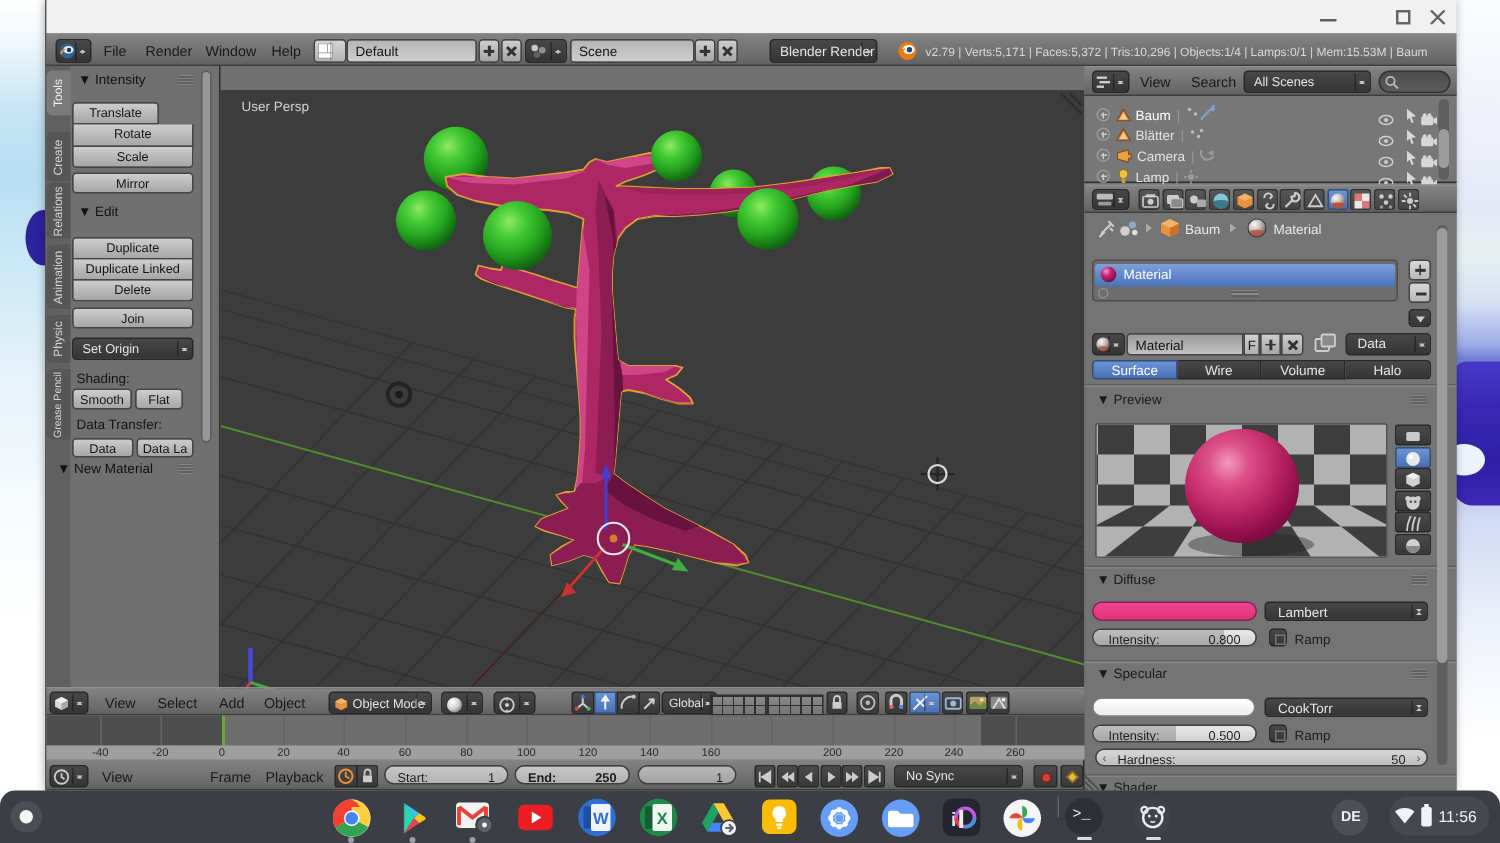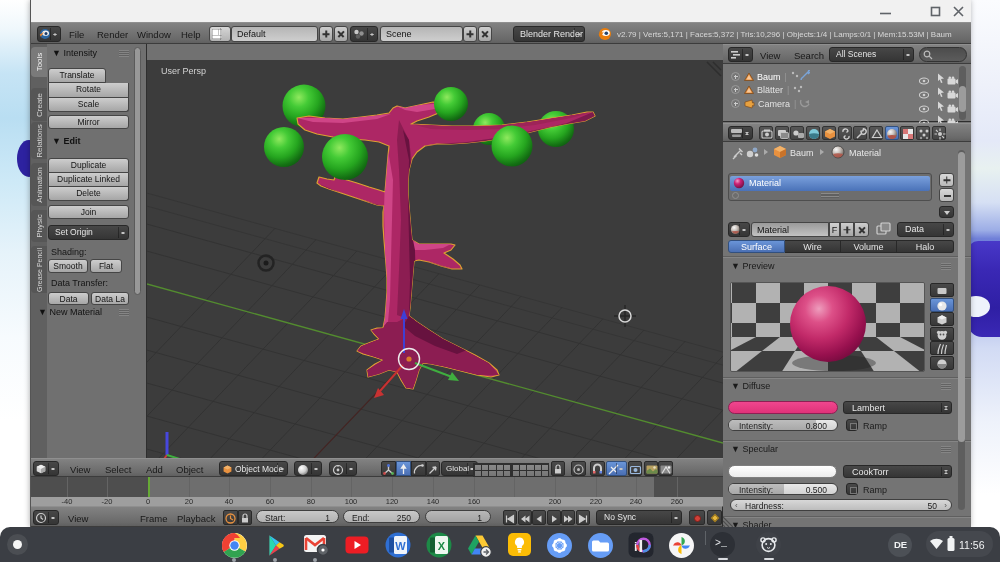--- a/index.html
+++ b/index.html
@@ -158,21 +158,21 @@
         </div>
       <div class="tab" style="top:202px;height:47px;">
           <span style="font-size:7px;">Grease Pencil</span>
         </div>
       <div class="phdr" style="left:21px;top:4px;">▼ Intensity</div>
       <div class="grip" style="left:88px;top:6px;"></div>
       <div class="lbtn bt" style="left:17px;top:24px;width:58px;height:15px;border-radius:3px 3px 0 0;">Translate</div>
       <div class="lbtn bt" style="left:17px;top:39px;width:81px;height:15px;border-radius:0;border-top:0;">Rotate</div>
       <div class="lbtn bt" style="left:17px;top:54px;width:81px;height:14px;border-radius:0 0 3px 3px;border-top:0;">Scale</div>
       <div class="lbtn bt" style="left:17px;top:71px;width:81px;height:14px;">Mirror</div>
-      <div class="phdr" style="left:21px;top:92px;font-weight:bold;">▼ Edit</div>
+      <div class="phdr" style="left:21px;top:92px;">▼ Edit</div>
       <div class="lbtn bt" style="left:17px;top:114px;width:81px;height:15px;border-radius:3px 3px 0 0;">Duplicate</div>
       <div class="lbtn bt" style="left:17px;top:129px;width:81px;height:14px;border-radius:0;border-top:0;">Duplicate Linked</div>
       <div class="lbtn bt" style="left:17px;top:143px;width:81px;height:14px;border-radius:0 0 3px 3px;border-top:0;">Delete</div>
       <div class="lbtn bt" style="left:17px;top:161px;width:81px;height:14px;">Join</div>
       <div class="dbtn bt" style="left:17px;top:181px;width:81px;height:15px;color:#e6e6e6;text-align:left;padding-left:6px;">Set Origin<div class="spin"></div></div>
       <div class="plabel" style="left:20px;top:203px;">Shading:</div>
       <div class="lbtn bt" style="left:17px;top:215px;width:40px;height:14px;">Smooth</div>
       <div class="lbtn bt" style="left:59px;top:215px;width:32px;height:14px;">Flat</div>
       <div class="plabel" style="left:20px;top:234px;">Data Transfer:</div>
       <div class="lbtn bt" style="left:17px;top:248px;width:41px;height:13px;">Data</div>
@@ -308,20 +308,30 @@
             </svg><span class="onm">Blätter</span><span class="osep">|</span><svg width="12" height="10" viewBox="0 0 12 10">
               <circle cx="3" cy="3" r="1.2" fill="#bbb"></circle>
               <circle cx="7" cy="6" r="1.2" fill="#bbb"></circle>
               <circle cx="9" cy="2" r="1.2" fill="#bbb"></circle>
             </svg></div>
         <div class="orow" style="top:54px;"><span class="oplus"></span><svg class="oic" width="11" height="10" viewBox="0 0 11 10">
               <path d="M1 3 L8 1 L8.5 4 L10 3.5 L10 7 L8.5 6.5 L8 9 L1 7 Z" fill="#e8a13f" stroke="#7c4a1d" stroke-width="0.7"></path>
             </svg><span class="onm">Camera</span><span class="osep">|</span><svg width="12" height="11" viewBox="0 0 12 11">
               <path d="M2 2 A4 4 0 1 0 10 6" fill="none" stroke="#999" stroke-width="1.4"></path>
               <path d="M10 2 L10 6 L6 4 Z" fill="#999"></path>
+            </svg></div>
+        <div class="orow" style="top:68px;"><span class="oplus"></span><svg class="oic" width="10" height="11" viewBox="0 0 10 11">
+              <circle cx="5" cy="4" r="3" fill="#f0c040" stroke="#8a6a20" stroke-width="0.8"></circle>
+              <rect x="3.8" y="7" width="2.4" height="3" fill="#caa23a"></rect>
+            </svg><span class="onm">Lamp</span><span class="osep">|</span><svg width="12" height="10" viewBox="0 0 12 10">
+              <circle cx="5" cy="5" r="2" fill="#aaa" opacity="0.7"></circle>
+              <line x1="5" y1="0.5" x2="5" y2="2" stroke="#aaa"></line>
+              <line x1="5" y1="8" x2="5" y2="9.5" stroke="#aaa"></line>
+              <line x1="0.5" y1="5" x2="2" y2="5" stroke="#aaa"></line>
+              <line x1="8" y1="5" x2="9.5" y2="5" stroke="#aaa"></line>
             </svg></div>
         <div class="abs" style="left:196px;top:27px;"><svg width="10" height="8" viewBox="0 0 10 7">
               <ellipse cx="5" cy="3.5" rx="4.6" ry="3" fill="none" stroke="#cfcfcf" stroke-width="1.05"></ellipse>
               <circle cx="5" cy="3.5" r="1.3" fill="#cfcfcf"></circle>
             </svg></div>
 <div class="abs" style="left:213px;top:26px;"><svg width="9" height="11" viewBox="0 0 9 11">
               <path d="M2 0.5 L8 5.5 L5 6 L6.5 9.5 L5 10 L3.8 6.5 L2 8 Z" fill="#d8d8d8"></path>
             </svg></div>
 <div class="abs" style="left:224px;top:27px;"><svg width="11" height="9" viewBox="0 0 11 9">
               <rect x="0.5" y="2.5" width="8" height="6" rx="1" fill="#d8d8d8"></rect>
@@ -789,21 +799,21 @@
             <path d="M6.5 3.5 V6.5 L9 8" stroke="#e8913f" stroke-width="1.2" fill="none"></path>
           </svg></div>
       <div class="abs" style="left:207px;top:3px;width:14px;height:15px;background:linear-gradient(180deg,#4a4a4a,#383838);border:1px solid #2a2a2a;border-radius:0 2px 2px 0;"><svg width="12" height="13" viewBox="0 0 12 13">
             <rect x="3" y="6" width="6" height="4.5" fill="#ccc"></rect>
             <path d="M4 6 V4 a2 2 0 0 1 4 0 v2" fill="none" stroke="#ccc" stroke-width="1.2"></path>
           </svg></div>
       <div class="slider" style="left:225px;top:3px;width:83px;background:linear-gradient(180deg,#c8c8c8,#b2b2b2);height:13px;">
           <span class="sllab" style="left:8px;top:1.5px;">Start:</span>
           <span class="slval" style="right:8px;top:1.5px;">1</span>
         </div>
-      <div class="slider" style="left:312px;top:3px;width:77px;background:linear-gradient(180deg,#c8c8c8,#b2b2b2);height:13px;">
+      <div class="slider" style="left:312px;top:3px;width:77px;background:linear-gradient(180deg,#c8c8c8,#b2b2b2);height:13px;font-weight:bold;">
           <span class="sllab" style="left:8px;top:1.5px;">End:</span>
           <span class="slval" style="right:8px;top:1.5px;">250</span>
         </div>
       <div class="slider" style="left:394px;top:3px;width:66px;background:linear-gradient(180deg,#b8b8b8,#a2a2a2);height:13px;">
           <span class="slval" style="right:8px;top:1.5px;">1</span>
         </div>
       <div class="abs" style="left:472px;top:3px;width:14px;height:15px;background:linear-gradient(180deg,#4a4a4a,#383838);border:1px solid #2a2a2a;border-radius:2px;"><svg width="12" height="12" viewBox="0 0 12 12">
             <path d="M2.5 2.5 V9.5 M9.5 2.5 L4 6 L9.5 9.5 Z" stroke="#ccc" stroke-width="1.2" fill="#ccc"></path>
           </svg></div>
         <div class="abs" style="left:486.5px;top:3px;width:14px;height:15px;background:linear-gradient(180deg,#4a4a4a,#383838);border:1px solid #2a2a2a;border-radius:2px;"><svg width="12" height="12" viewBox="0 0 12 12">

